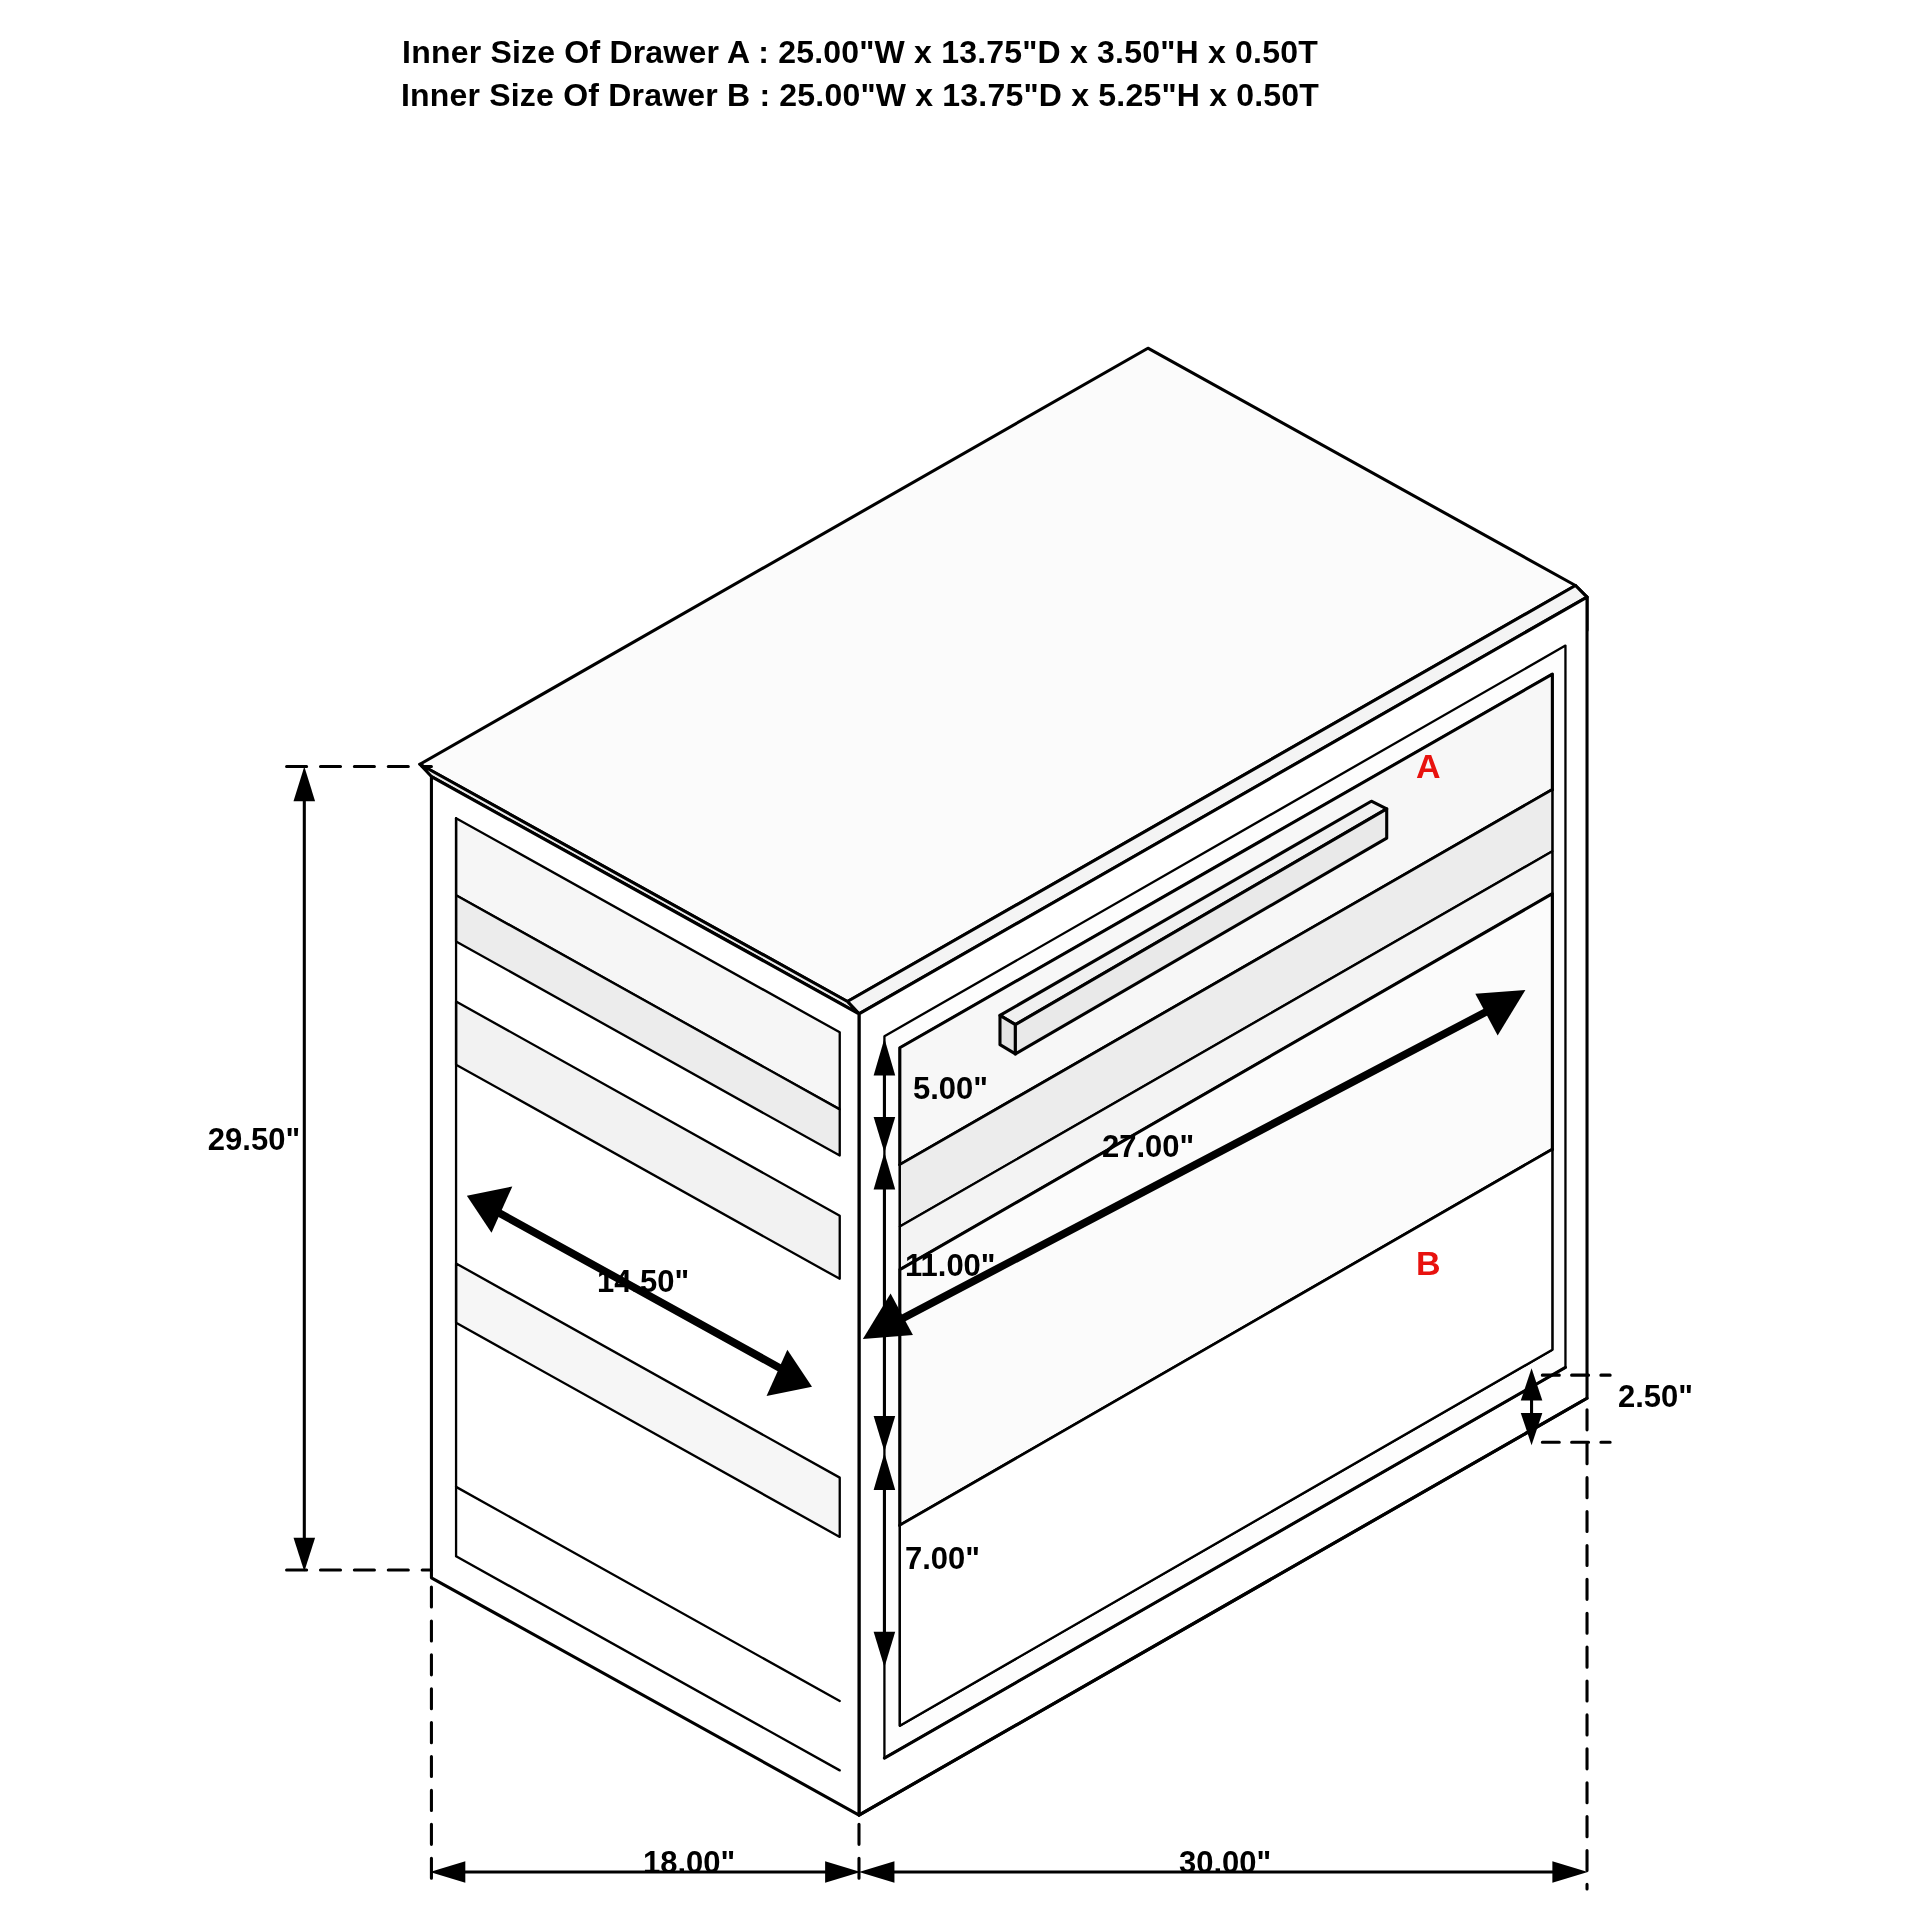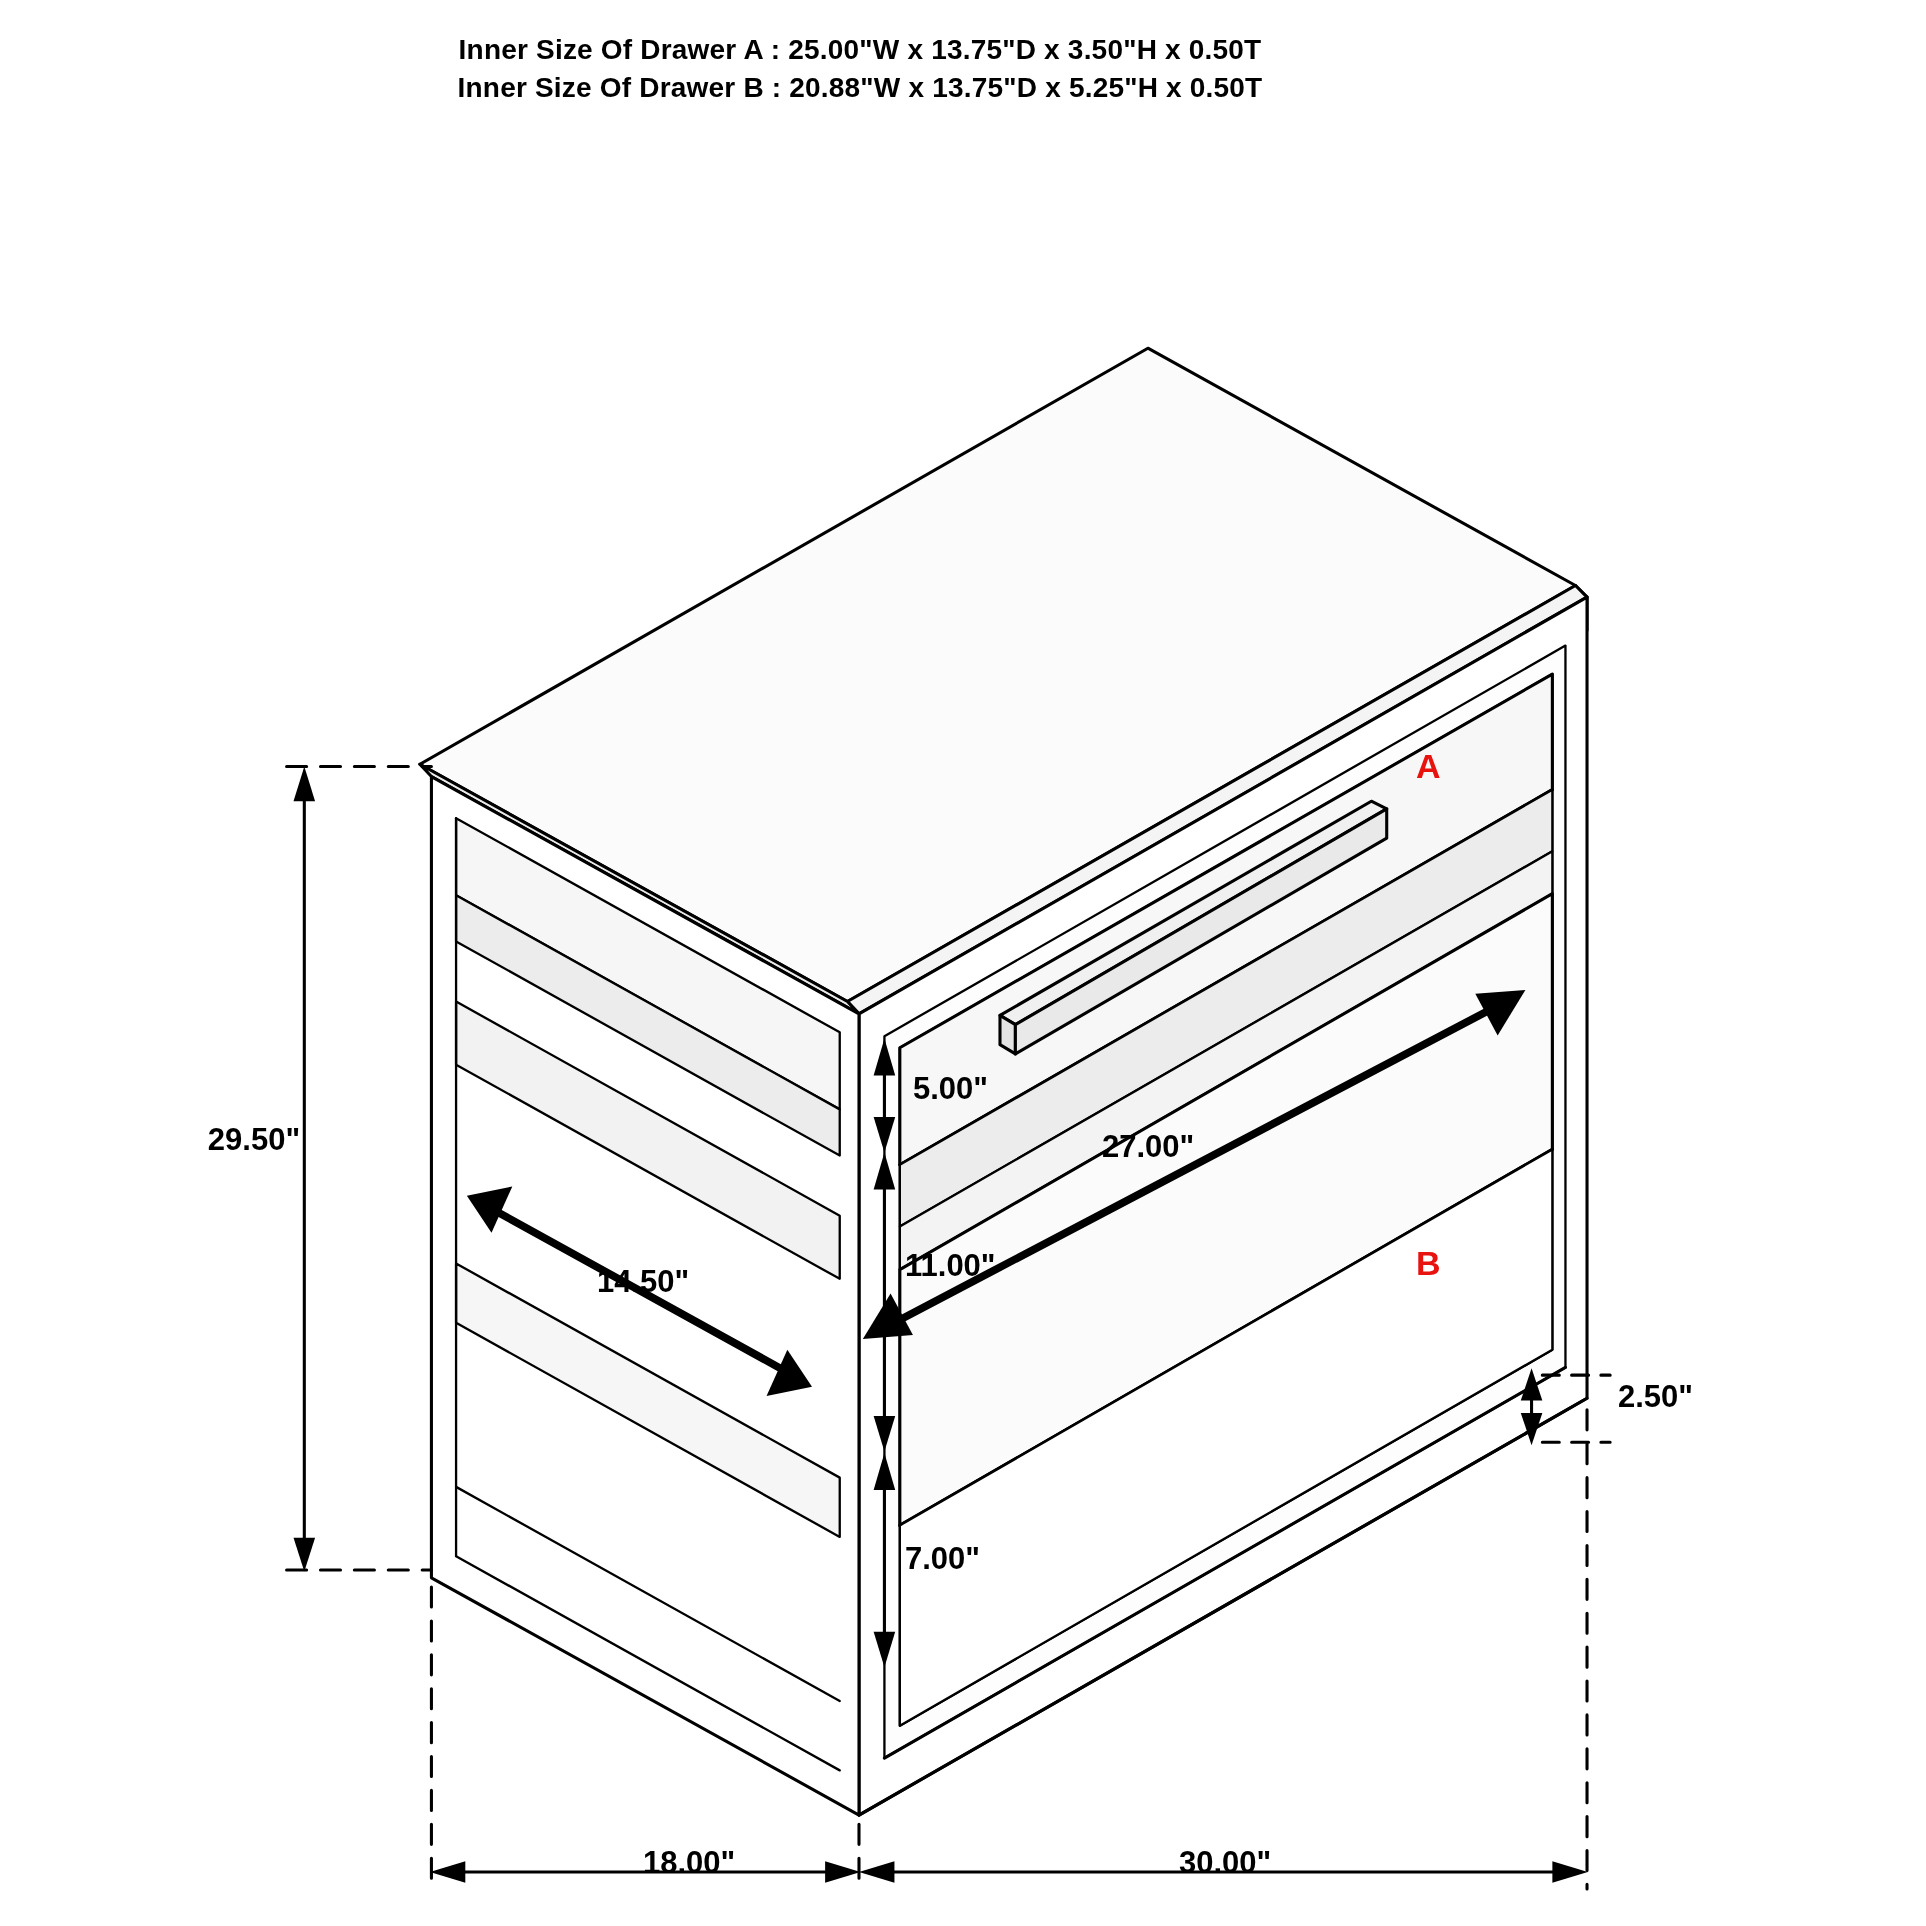--- a/index.html
+++ b/index.html
@@ -20,21 +20,21 @@
     left: 0; top: 0;
     width: 1926px;
     height: 1926px;
   }
   .title-block {
     position: absolute;
     left: 0;
     top: 31px;
     width: 1720px;
     text-align: center;
-    font-size: 28px;
+    font-size: 32px;
     font-weight: bold;
     line-height: 1.35;
     letter-spacing: 0.2px;
   }
   .title-line { display: block; white-space: pre; }
   svg.drawing {
     position: absolute;
     left: 0; top: 0;
     width: 1926px;
     height: 1926px;
@@ -53,21 +53,21 @@
     color: #e8120e;
   }
 </style>
 </head>
 <body>
 
 <div id="diagram-root">
 
   <div class="title-block">
     <span class="title-line">Inner Size Of Drawer A : 25.00"W x 13.75"D x 3.50"H x 0.50T</span>
-    <span class="title-line">Inner Size Of Drawer B : 20.88"W x 13.75"D x 5.25"H x 0.50T</span>
+    <span class="title-line">Inner Size Of Drawer B : 25.00"W x 13.75"D x 5.25"H x 0.50T</span>
   </div>
 
   <svg class="drawing" viewBox="0 0 2500 2500">
     <g fill="none" stroke="#000000" stroke-width="4" stroke-linejoin="round" stroke-linecap="round">
 
       <g>
         <polygon points="1490,452 2045,760 1100,1300 545,992" fill="#fbfbfb" stroke="#000000" stroke-width="4"></polygon>
         <polygon points="2045,760 2060,775 2060,818 2045,803" fill="#f0f0f0" stroke="#000000" stroke-width="4"></polygon>
         <polygon points="1100,1300 2045,760 2060,775 1115,1316" fill="#f4f4f4" stroke="#000000" stroke-width="4"></polygon>
         <polygon points="545,992 1100,1300 1115,1316 560,1008" fill="#eaeaea" stroke="#000000" stroke-width="4"></polygon>

